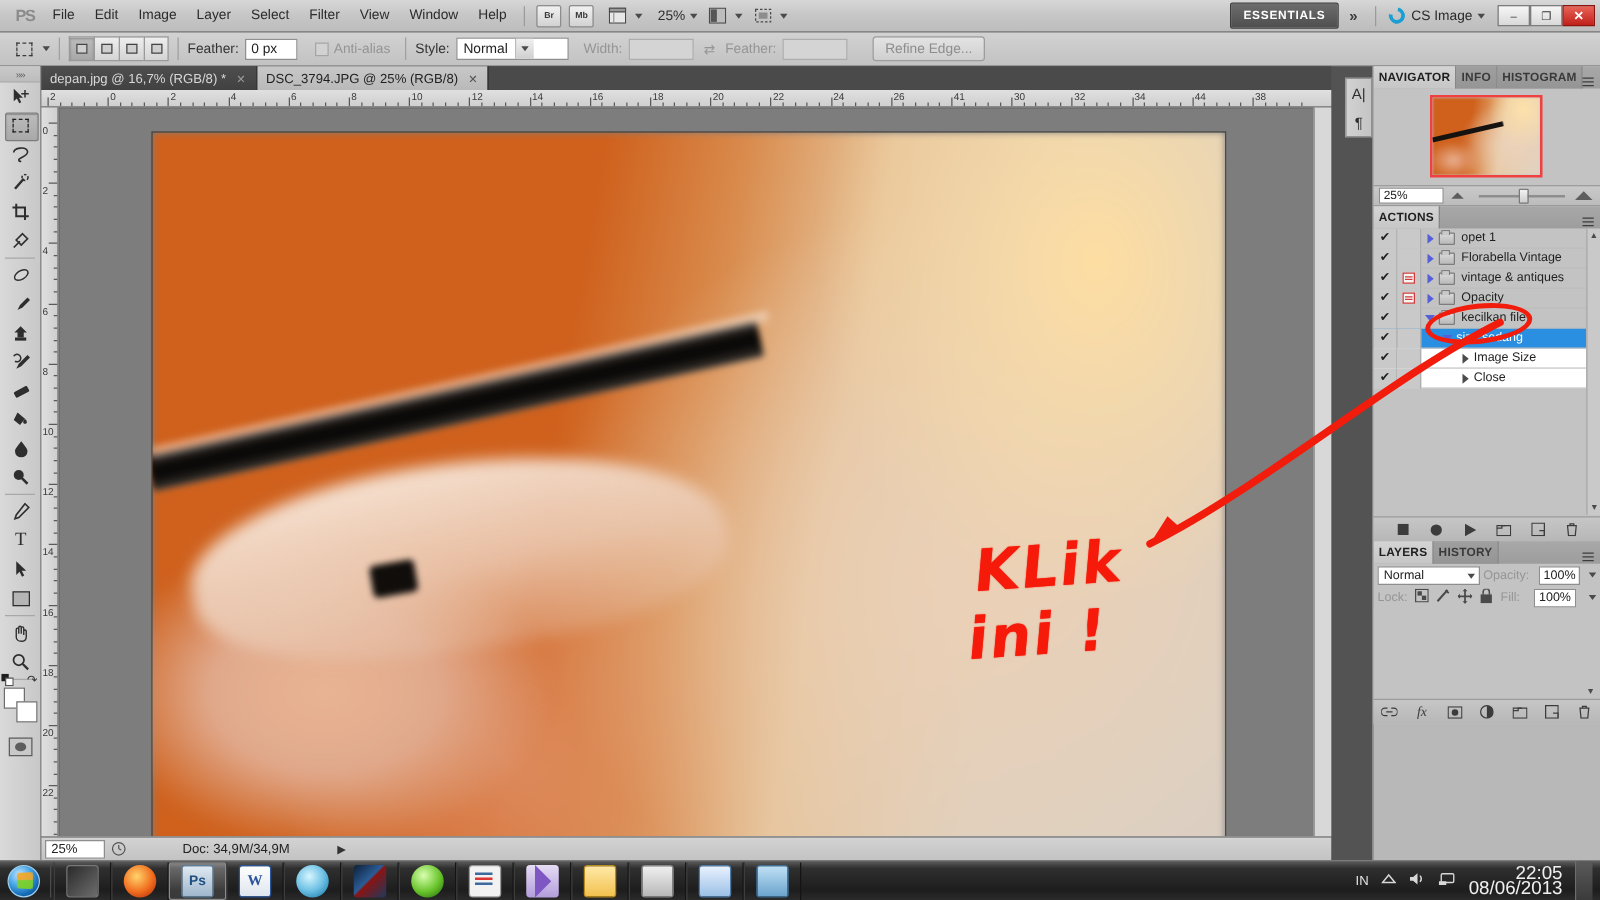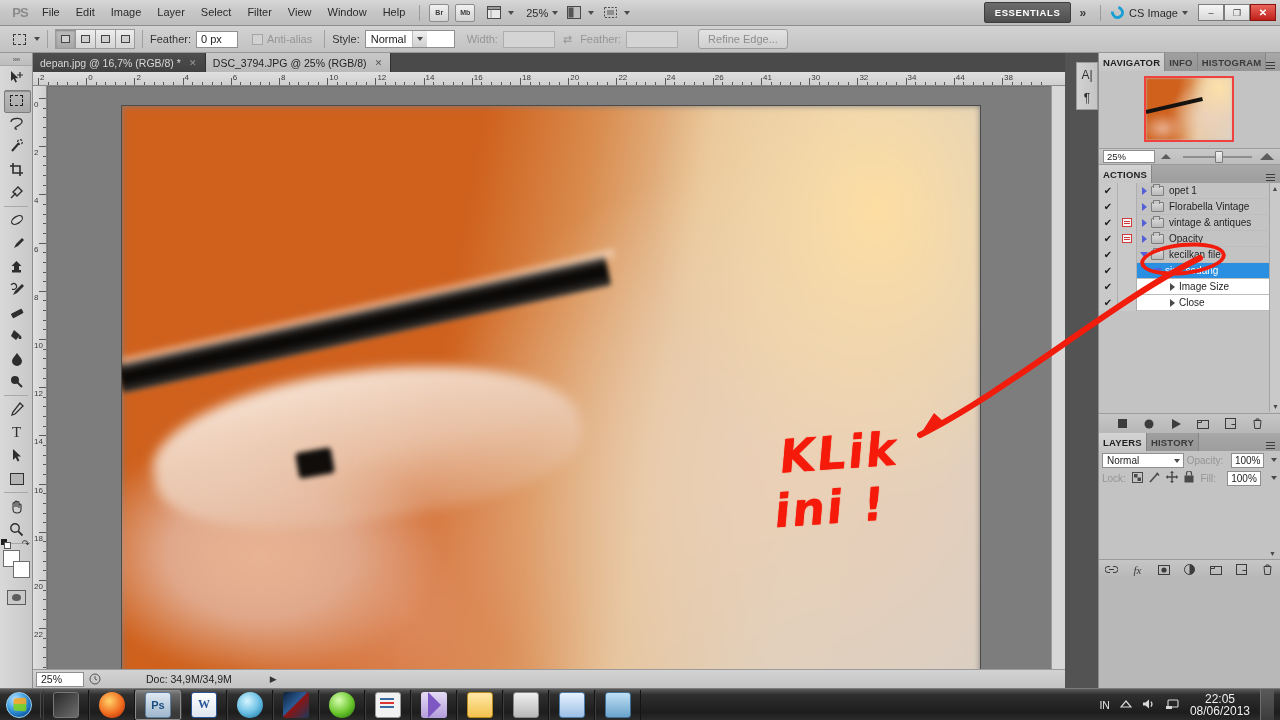--- a/index.html
+++ b/index.html
@@ -502,21 +502,21 @@
   }
   .tbtn.active{
     background:linear-gradient(rgba(255,255,255,.30),rgba(255,255,255,.08));
     border:1px solid #8a8a8a;border-radius:2px;
   }
   .ic{width:26px;height:26px;border-radius:3px;position:relative;overflow:hidden;}
   .tray{
     margin-left:auto;display:flex;align-items:center;gap:10px;padding-right:6px;
     color:#e2e2e2;font-size:10.5px;
   }
-  .clock{text-align:center;line-height:12px;font-size:12px;color:#f0f0f0;}
+  .clock{text-align:right;line-height:12px;font-size:15px;color:#f0f0f0;}
   .showdesk{width:14px;height:32px;background:linear-gradient(#5a5a5a,#3a3a3a);border-left:1px solid #6d6d6d;}
 </style>
 </head>
 <body>
 
 <div class="app">
 
   <div class="menubar">
     <div class="ps-logo">PS</div>
     <div class="menu-item">File</div>

